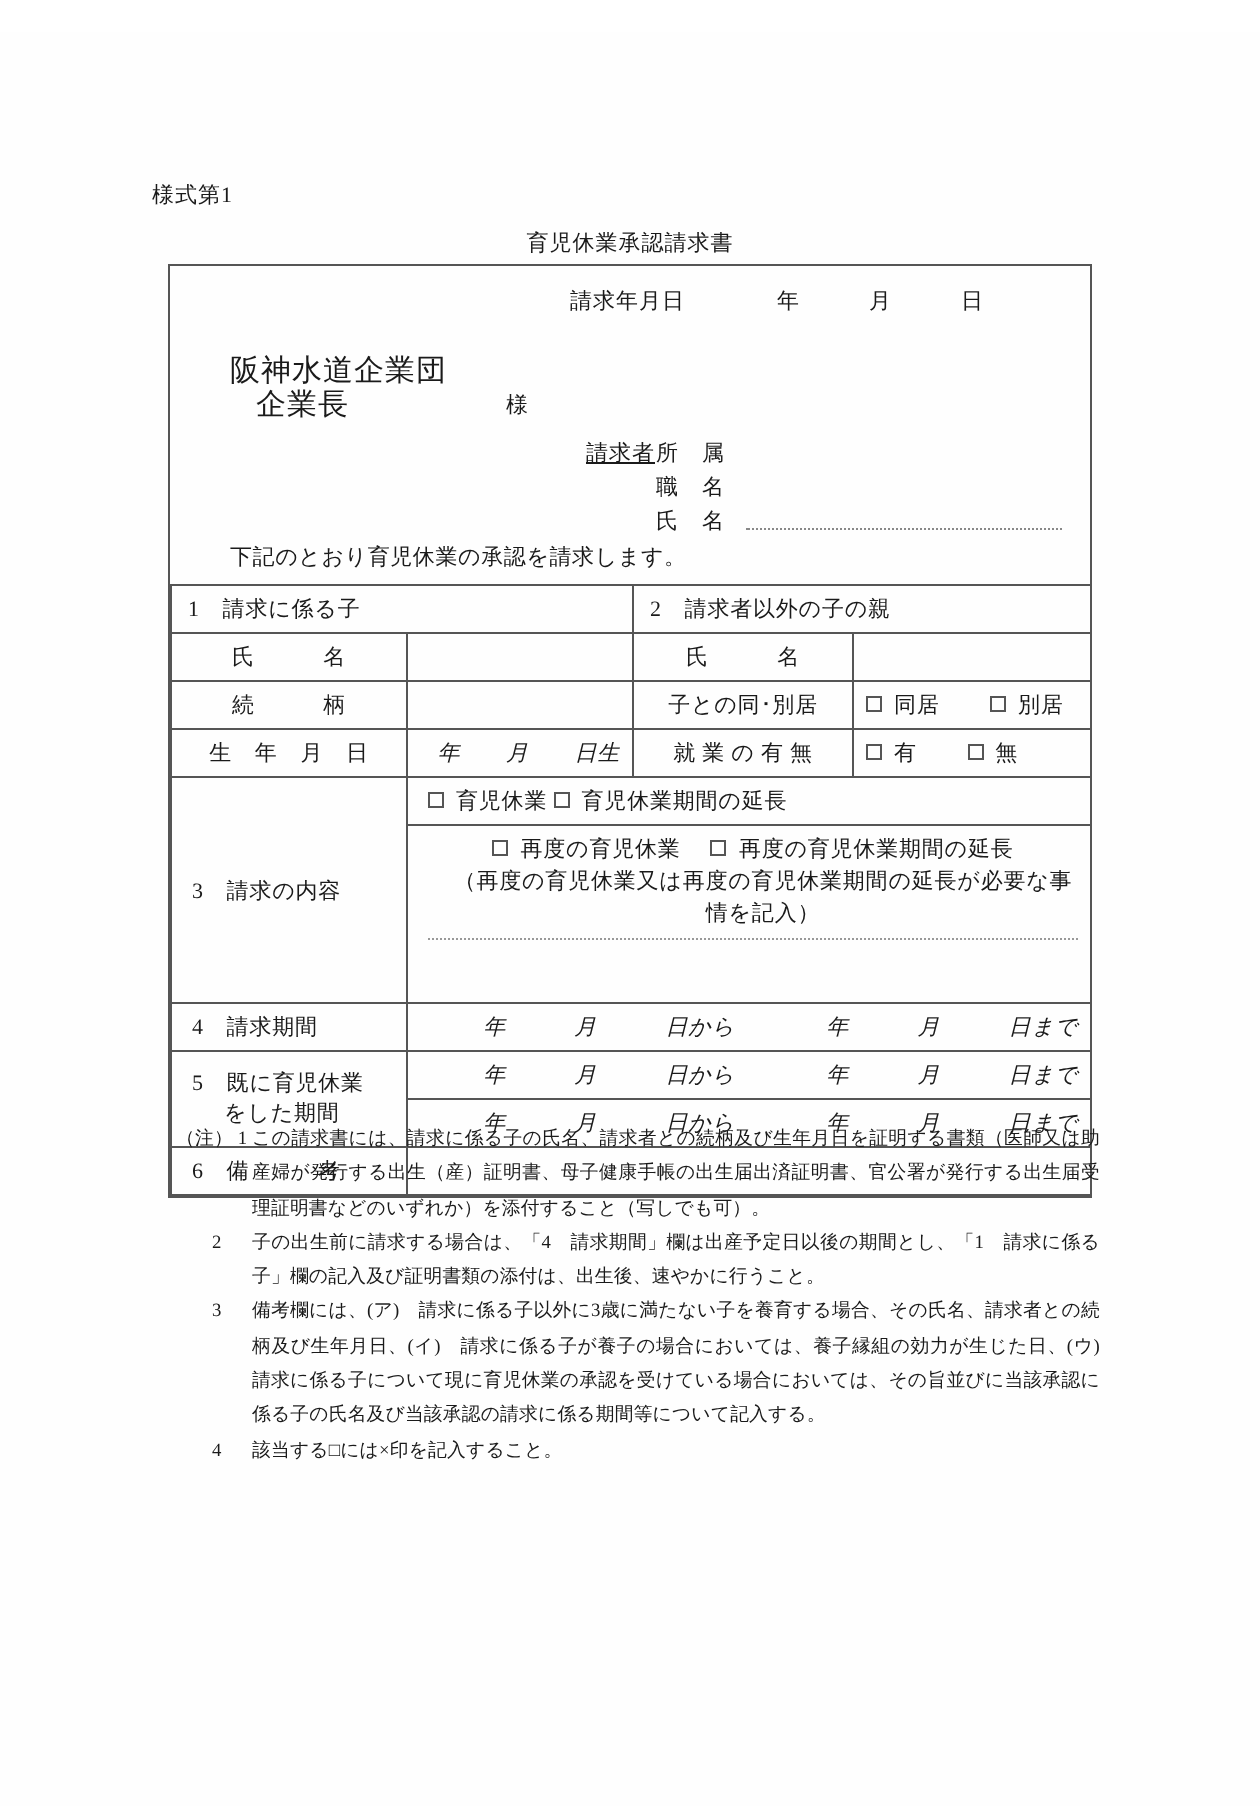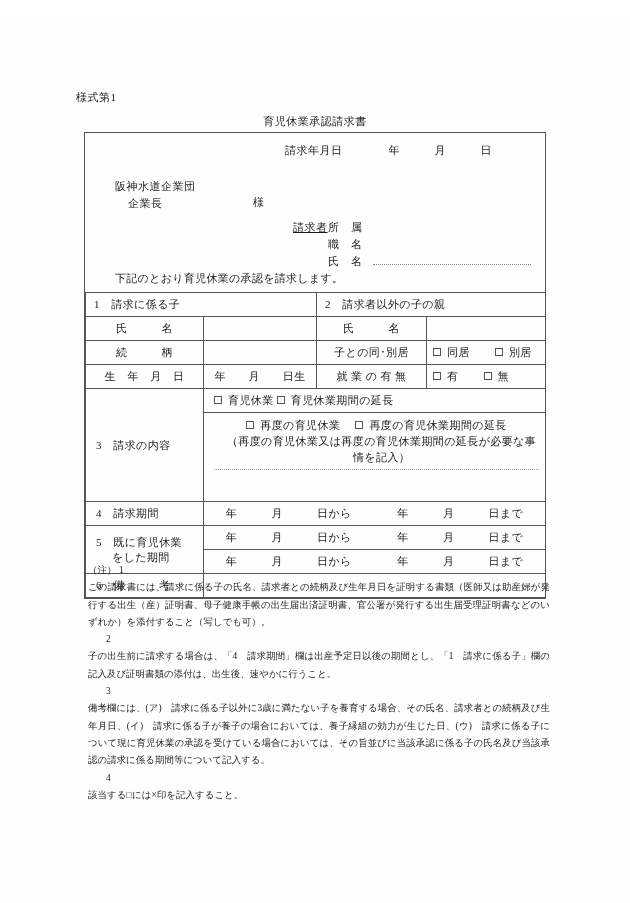--- a/index.html
+++ b/index.html
@@ -53,21 +53,21 @@
     left: 200px;
     top: 10px;
     font-size: 11px;
     letter-spacing: 0.5px;
     white-space: pre;
   }
   .addressee {
     position: absolute;
     left: 30px;
     top: 45px;
-    font-size: 11px;
+    font-size: 15px;
     line-height: 17px;
     letter-spacing: 0.5px;
   }
   .addressee .l2 { padding-left: 13px; }
   .sama {
     position: absolute;
     left: 168px;
     top: 62px;
     font-size: 11px;
   }
@@ -116,21 +116,21 @@
     letter-spacing: 0.4px;
     padding: 0 6px;
     height: 24px;
     vertical-align: middle;
   }
   .sec-hdr { padding-left: 8px !important; }
   .lbl-c { text-align: center; }
   .spaced { letter-spacing: 7px; }
   .spaced2 { letter-spacing: 3.5px; }
   .nb { border-top: none !important; }
-  .cell-center { text-align: center; }
+  .cell-center { text-align: right; font-style: italic; }
   .chk {
     display: inline-block;
     width: 8px; height: 8px;
     border: 1px solid #555;
     margin-right: 6px;
     position: relative;
     top: 0px;
   }
   .chk-group span.t { margin-right: 22px; }
   .content-pad { padding: 4px 6px 4px 10px !important; }
@@ -148,21 +148,20 @@
     left: 88px;
     top: 546px;
     width: 462px;
     font-size: 9.4px;
     line-height: 17.3px;
     letter-spacing: 0.1px;
   }
   .note {
     display: flex;
     margin-bottom: 0px;
-    flex-direction: column;
   }
   .note .marker {
     flex: 0 0 auto;
     white-space: pre;
   }
   .note .body {
     flex: 1 1 auto;
     text-align: justify;
   }
   .note-1 .marker { width: 38px; }

